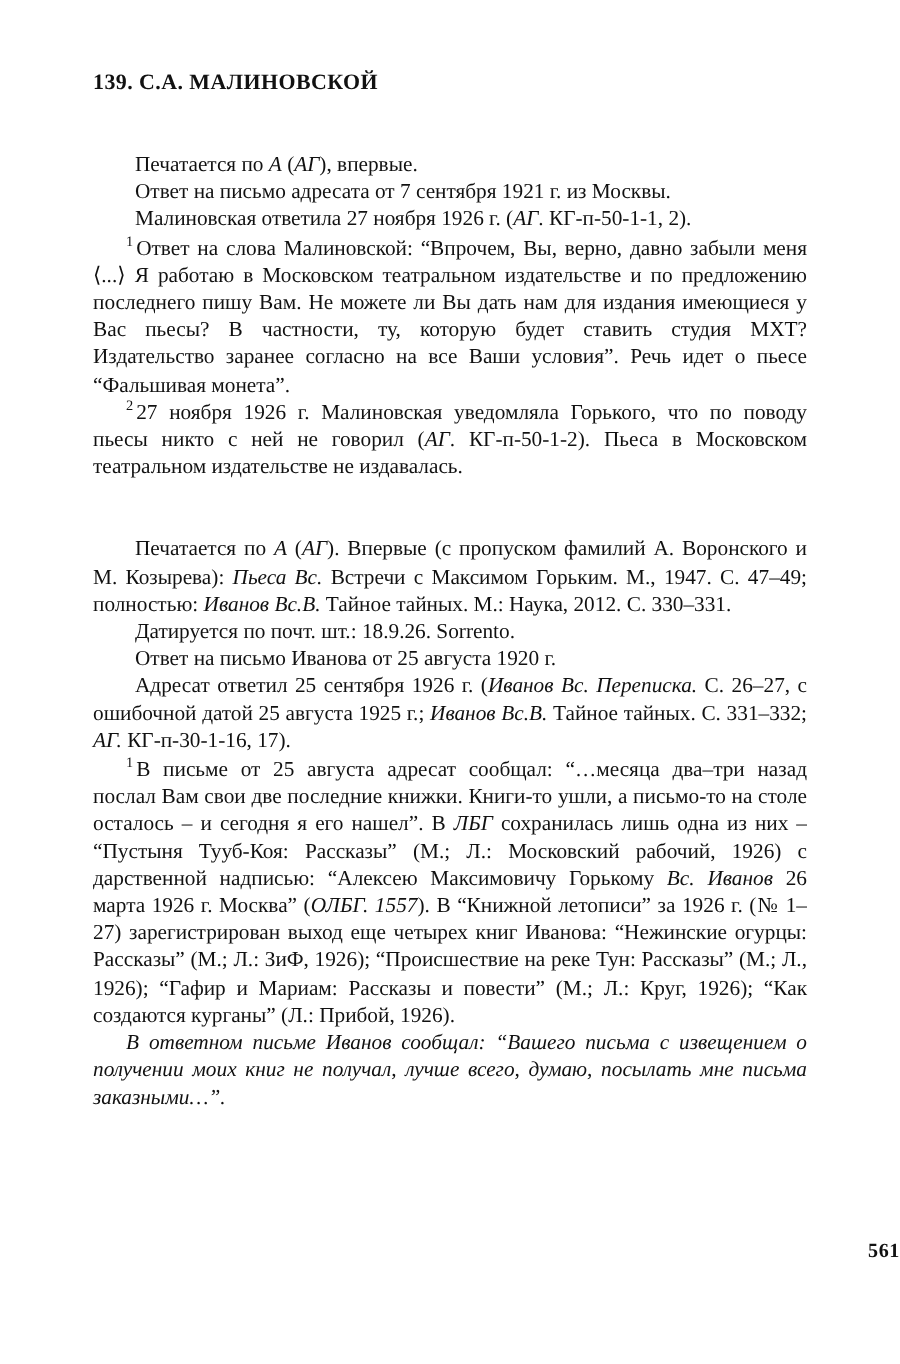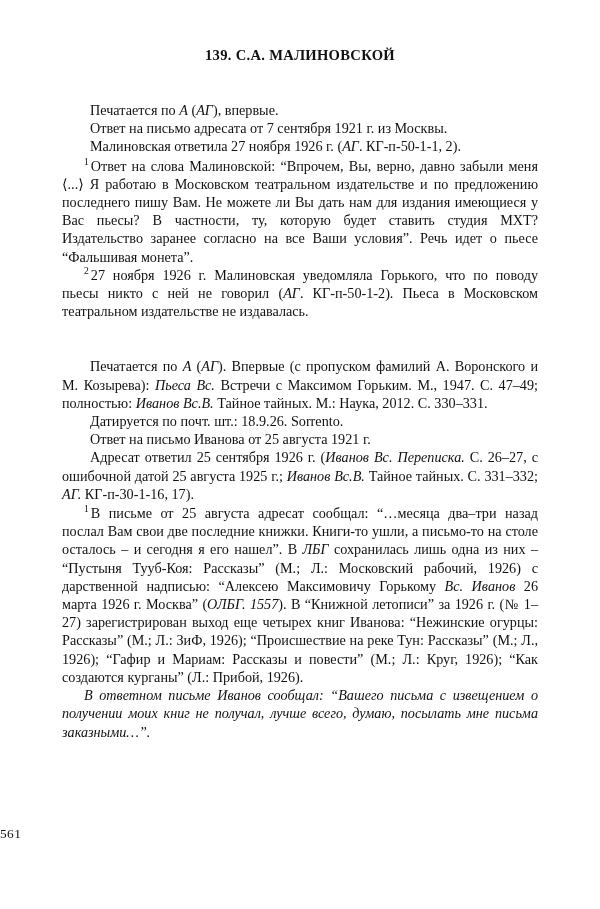--- a/index.html
+++ b/index.html
@@ -26,21 +26,21 @@
     padding: 0 62px;
   }
   .content {
     width: 476px;
     margin: 0 auto;
     position: relative;
   }
 
   
   .letter-heading {
-    text-align: center;
+    text-align: left;
     font-size: 14.6px;
     font-weight: bold;
     letter-spacing: 0.3px;
     margin: 0;
     padding: 0;
   }
   .heading-1-wrap { padding-top: 47px; }
   .heading-2-wrap { padding-top: 50px; }
 
   
@@ -86,23 +86,23 @@
   i, .it {
     font-style: italic;
   }
 
   
   .folio {
     position: absolute;
     left: 0;
     right: 0;
     top: 826px;
-    text-align: left;
+    text-align: right;
     font-size: 13.4px;
-    font-weight: normal;
+    font-weight: bold;
     letter-spacing: 0.4px;
   }
 
   
   .lastline { text-align: left; }
 </style>
 </head>
 <body>
 
 <div class="page">
@@ -146,21 +146,21 @@
       <p class="para">
         Печатается по <i>А</i>
         (<i>АГ</i>). Впервые
         (с пропуском фамилий А. Воронского и М. Козырева):
         <i>Пьеса Вс.</i>
         Встречи с Максимом Горьким. М., 1947. С. 47–49; полностью:
         <i>Иванов Вс.В.</i>
         Тайное тайных. М.: Наука, 2012. С. 330–331.
       </p>
       <p class="line lastline">Датируется по почт. шт.: 18.9.26. Sorrento.</p>
-      <p class="line lastline">Ответ на письмо Иванова от 25 августа 1921 г.</p>
+      <p class="line lastline">Ответ на письмо Иванова от 25 августа 1920 г.</p>
       <p class="para">
         Адресат ответил 25 сентября 1926 г.
         (<i>Иванов Вс. Переписка.</i>
         С. 26–27, с ошибочной датой 25 августа 1925 г.;
         <i>Иванов Вс.В.</i>
         Тайное тайных. С. 331–332;
         <i>АГ.</i> КГ-п-30-1-16, 17).
       </p>
     </div>
 

